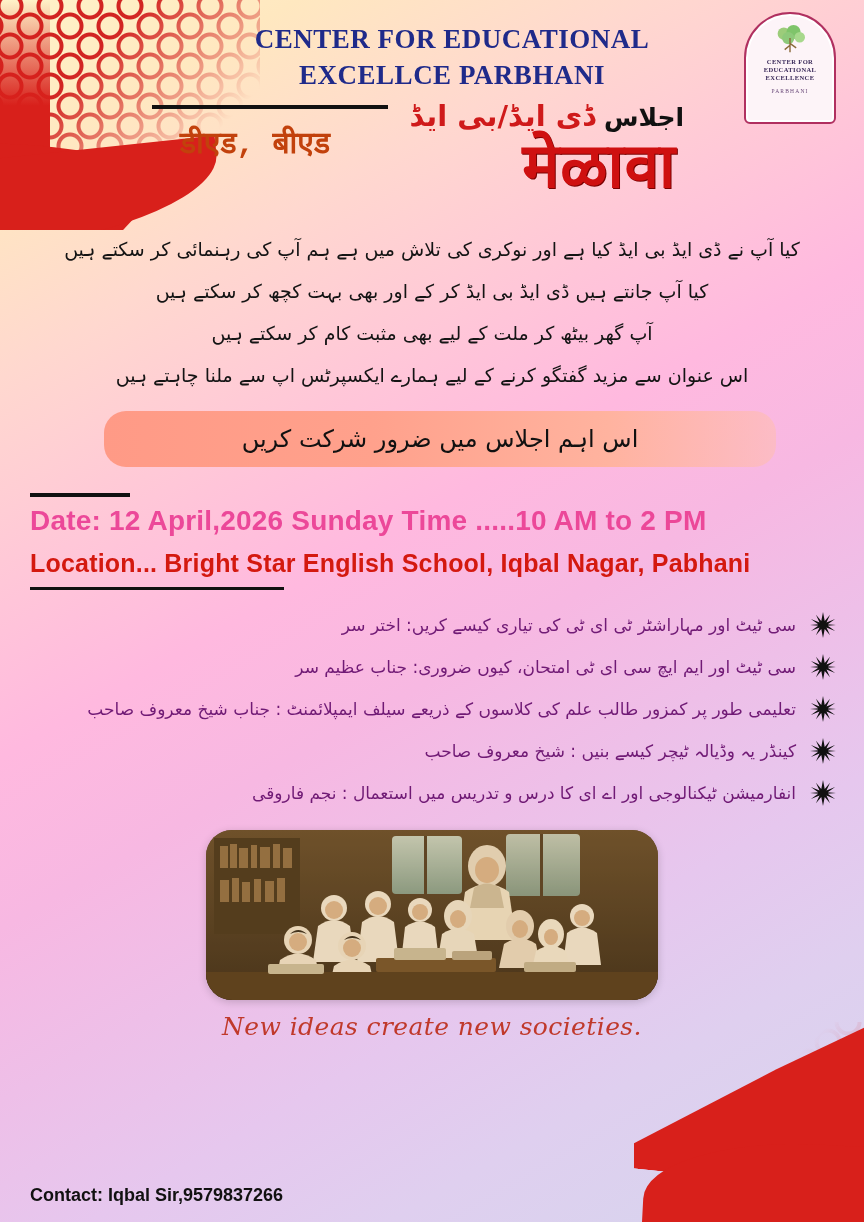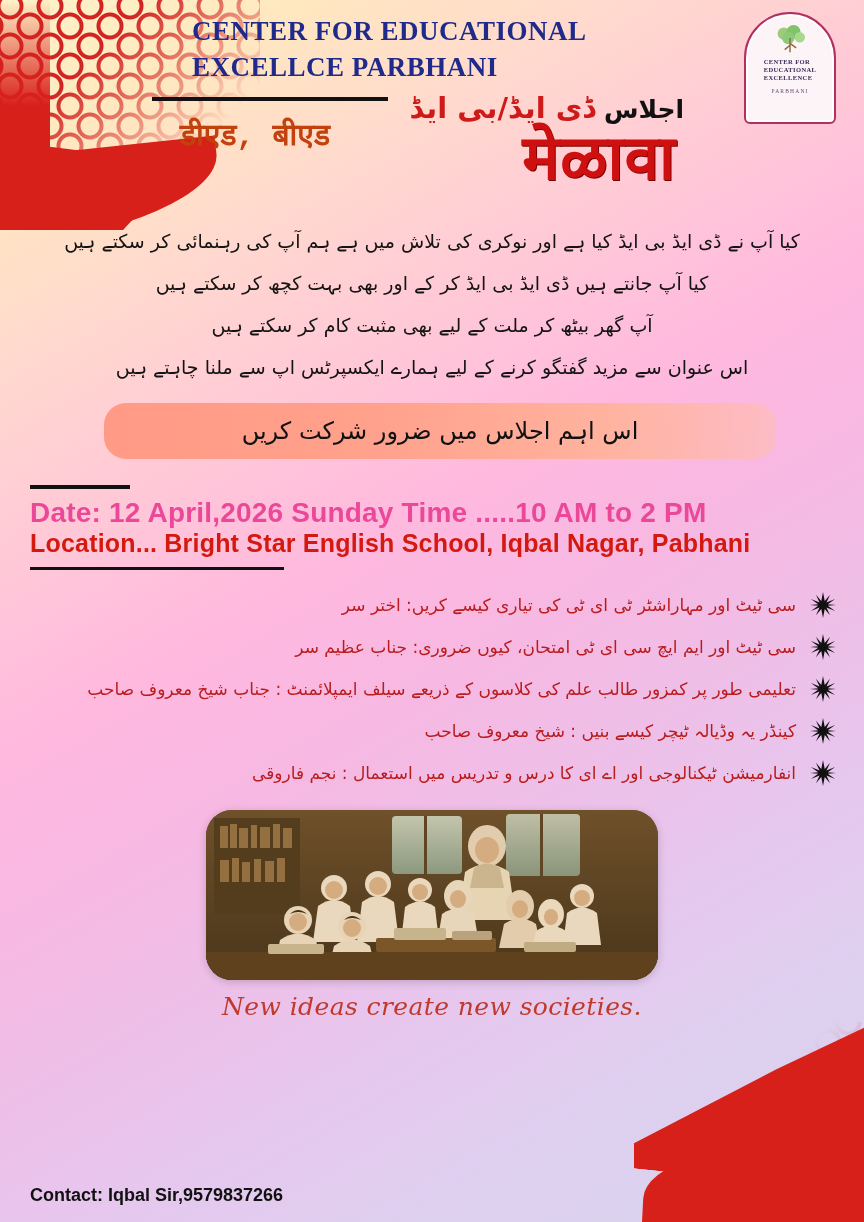--- a/index.html
+++ b/index.html
@@ -111,21 +111,22 @@
     right: -30px; bottom: -10px;
     width: 250px; height: 90px;
     background: #d8201b;
     border-radius: 70% 0 0 0;
     transform: rotate(3deg);
   }
 
   
   .header {
     position: relative;
-    padding-top: 14px;
+    padding-top: 22px;
+    text-align: center;
   }
   .org-title {
     font-family: "Liberation Serif", serif;
     font-weight: bold;
     color: #1f2a8a;
     font-size: 27px;
     letter-spacing: .5px;
     line-height: 1.32;
     width: 560px;
     margin: 0 auto;
@@ -249,20 +250,21 @@
     width: 100px; height: 4px; background: #111;
     margin-bottom: 8px;
   }
   .date-line {
     font-size: 28px;
     font-weight: bold;
     color: #ec4899;
     letter-spacing: .2px;
   }
   .loc-line {
+    margin-top: 12px;
     font-size: 25px;
     font-weight: bold;
     color: #d4190f;
     letter-spacing: .2px;
   }
   .loc-rule {
     width: 254px; height: 3px; background: #111;
     margin-top: 9px;
   }
 
@@ -279,21 +281,21 @@
     padding: 8px 0;
   }
   .topic .star {
     flex: 0 0 auto;
     width: 26px; height: 26px;
     color: #111;
   }
   .topic .t-text {
     font-family: "DejaVu Sans", sans-serif;
     font-size: 17px;
-    color: #b91c1c;
+    color: #701a75;
     white-space: nowrap;
     line-height: 1.1;
   }
 
   
   .photo-wrap {
     margin: 16px auto 0 auto;
     width: 452px; height: 170px;
     border-radius: 26px;
     overflow: hidden;

